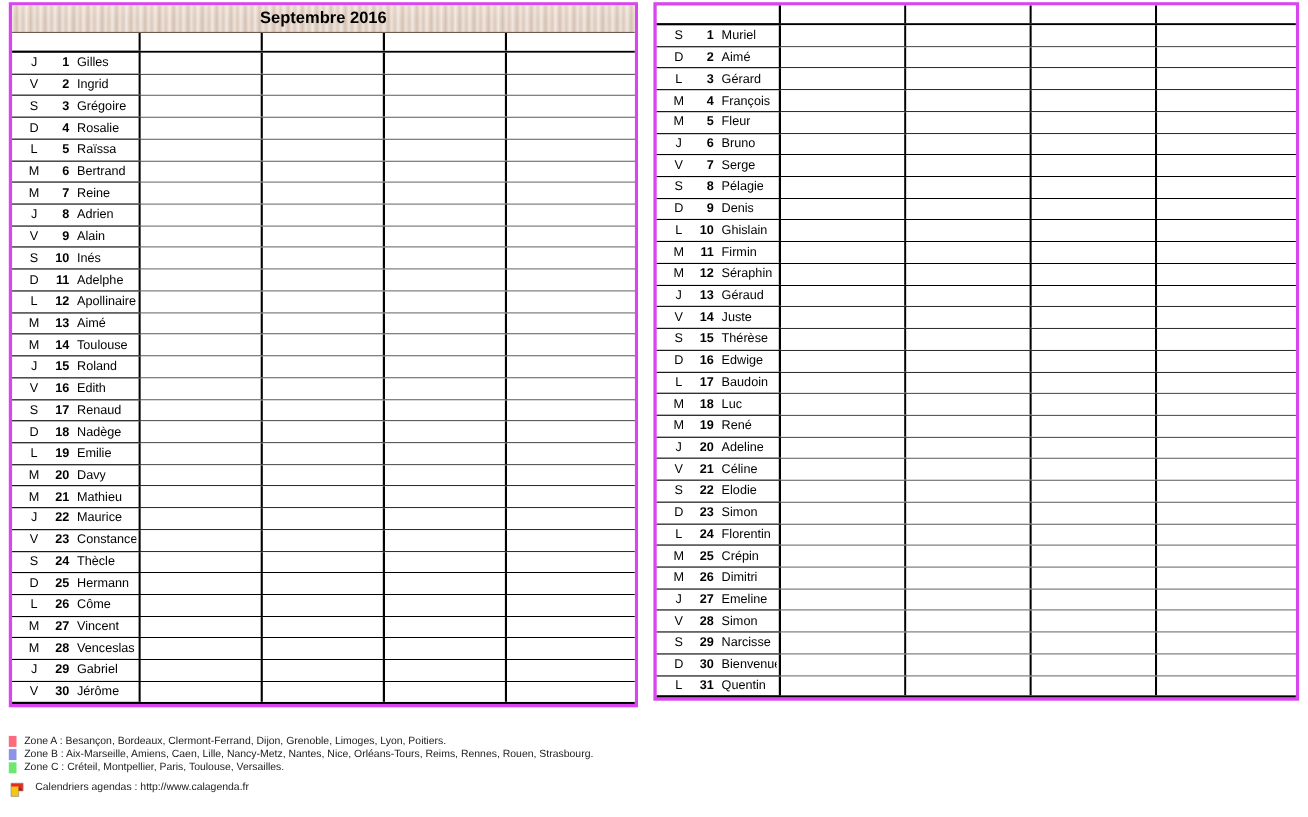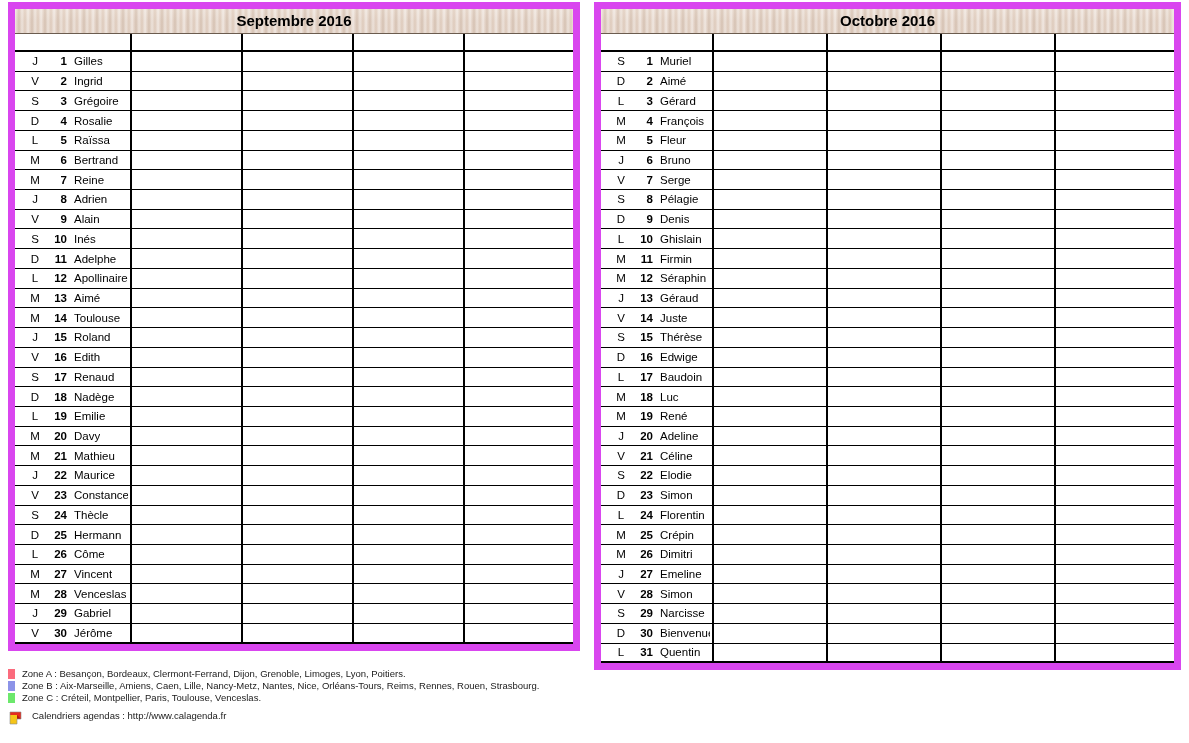--- a/index.html
+++ b/index.html
@@ -19,21 +19,21 @@
     position: relative;
     width: 1189px;
     height: 743px;
   }
 
   
   .month-panel {
     position: absolute;
     top: 2px;
     box-sizing: border-box;
-    border: 7px solid #d946ef;
+    border: 3px solid #d946ef;
     background: #ffffff;
   }
   #panel-september { left: 8px;   width: 572px; }
   #panel-october   { left: 594px; width: 587px; }
 
   .month-title {
     height: 24px;
     line-height: 24px;
     text-align: center;
     font-size: 15px;
@@ -687,21 +687,20 @@
             <div class="note-cell"></div>
             <div class="note-cell"></div>
             <div class="note-cell"></div>
             <div class="note-cell last"></div>
           </div>
         </div>
     </div>
   </section>
 
   <section class="month-panel" id="panel-october">
-    <div class="month-title">Octobre 2016</div>
     <div class="month-grid">
       <div class="head-row">
         <div class="name-cell"></div>
         <div class="note-cell"></div>
         <div class="note-cell"></div>
         <div class="note-cell"></div>
         <div class="note-cell last"></div>
       </div>
       <div id="days-october">
           <div class="day-row">
@@ -1208,21 +1207,21 @@
       <div class="legend-row">
         <div class="legend-swatch" style="background: rgb(251, 107, 125);"></div>
         <div class="legend-text">Zone A : Besançon, Bordeaux, Clermont-Ferrand, Dijon, Grenoble, Limoges, Lyon, Poitiers.</div>
       </div>
       <div class="legend-row">
         <div class="legend-swatch" style="background: rgb(140, 147, 232);"></div>
         <div class="legend-text">Zone B : Aix-Marseille, Amiens, Caen, Lille, Nancy-Metz, Nantes, Nice, Orléans-Tours, Reims, Rennes, Rouen, Strasbourg.</div>
       </div>
       <div class="legend-row">
         <div class="legend-swatch" style="background: rgb(108, 232, 108);"></div>
-        <div class="legend-text">Zone C : Créteil, Montpellier, Paris, Toulouse, Venceslas.</div>
+        <div class="legend-text">Zone C : Créteil, Montpellier, Paris, Toulouse, Versailles.</div>
       </div>
     </div>
 
   <div id="site-footer">
     <div id="footer-logo">
       <svg width="16" height="16" viewBox="0 0 16 16" aria-hidden="true">
         <polygon points="2,2 13,2 13,9 2,9" fill="#e52b1f"></polygon>
         <polygon points="2,5 9,5 9,14 2,14" fill="#f5c518"></polygon>
         <polygon points="9,5 13,9 9,9" fill="#b01a10"></polygon>
         <polygon points="2,2 13,2 13,9 9,9 9,14 2,14" fill="none" stroke="#8a8a8a" stroke-width="0.6"></polygon>

